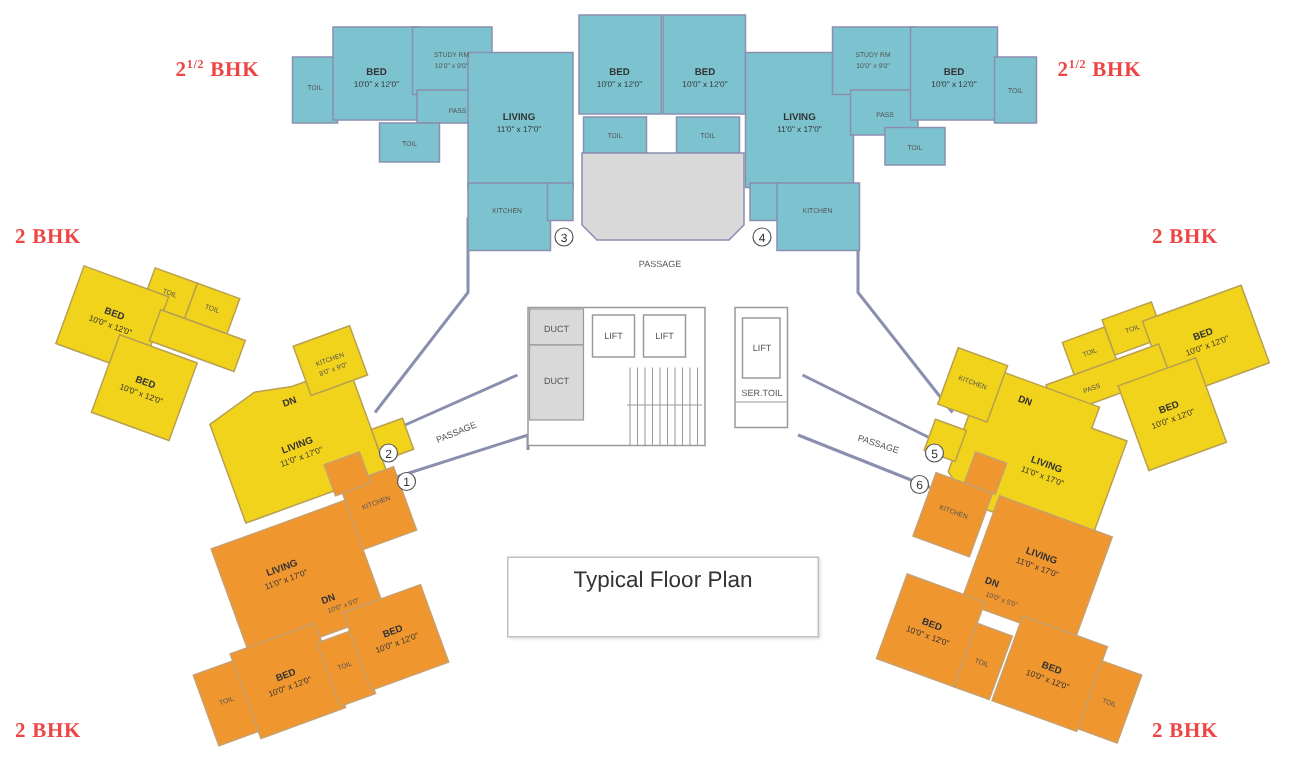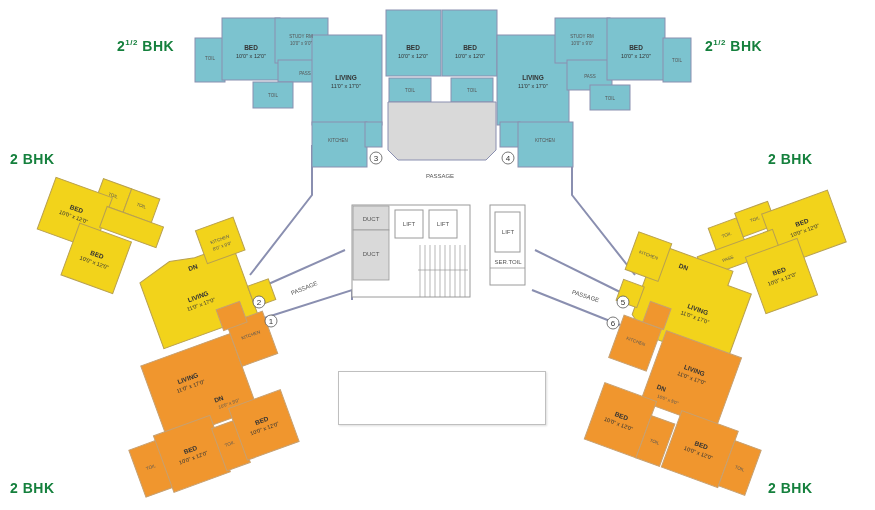--- a/index.html
+++ b/index.html
@@ -1,18 +1,18 @@
 <!DOCTYPE html>
 <html><head>
 <meta charset="utf-8">
 <style>
   html, body { margin:0; padding:0; background:#ffffff; }
   body { width:875px; height:510px; position:relative; overflow:hidden; font-family:"Liberation Sans", sans-serif; }
   #plan { position:absolute; left:0; top:0; width:875px; height:510px; }
-  .unit-label { position:absolute; font-family:Liberation Sans, sans-serif; font-weight:bold; font-size:14px; color:#15803d; letter-spacing:0.5px; }
+  .unit-label { position:absolute; font-family:Liberation Serif, serif; font-weight:bold; font-size:14px; color:#ef4444; letter-spacing:0.5px; }
   .unit-label sup { font-size:8px; }
   .caption-box { position:absolute; left:338px; top:371px; width:206px; height:52px; border:1px solid #bfbfbf; background:#fff; box-shadow:1px 1px 2px #ddd; text-align:center; }
   .caption-line { display:block; font-family:"Liberation Sans", sans-serif; font-size:15px; color:#333; line-height:22px; }
   .caption-line.first { margin-top:4px; }
   svg text { font-family:"Liberation Sans", sans-serif; }
   .room-lbl { font-size:6.5px; fill:#333; font-weight:bold; }
   .room-dim { font-size:5.5px; fill:#333; }
   .tiny { font-size:4.5px; fill:#555; }
   .core-lbl { font-size:6px; fill:#555; }
   .marker-txt { font-size:8px; fill:#333; }
@@ -239,13 +239,14 @@
 </svg>
 
 <div class="unit-label" style="left:117px; top:38px;"><span>2</span><sup>1/2</sup><span> BHK</span></div>
 <div class="unit-label" style="left:705px; top:38px;"><span>2</span><sup>1/2</sup><span> BHK</span></div>
 <div class="unit-label" style="left:10px; top:151px;">2 BHK</div>
 <div class="unit-label" style="left:768px; top:151px;">2 BHK</div>
 <div class="unit-label" style="left:10px; top:480px;">2 BHK</div>
 <div class="unit-label" style="left:768px; top:480px;">2 BHK</div>
 
 <div class="caption-box">
+  <span class="caption-line first">Typical Floor Plan</span>
 </div>
 
 </body></html>

